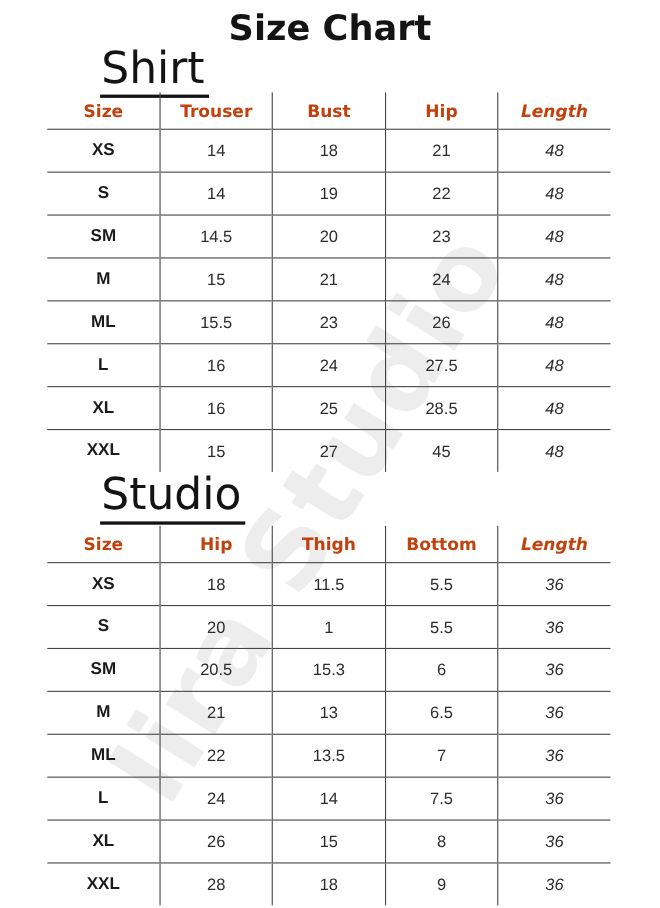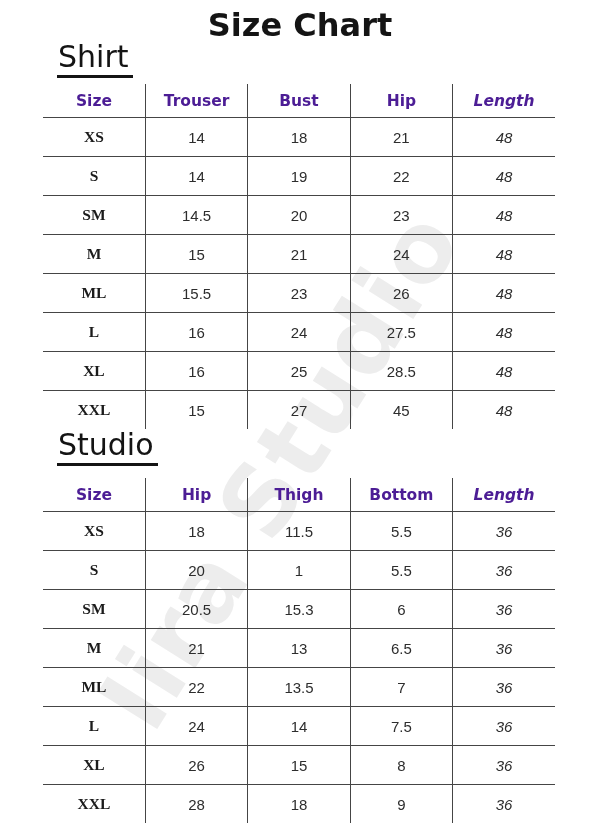--- a/index.html
+++ b/index.html
@@ -28,59 +28,60 @@
     position:absolute;
     left:0;top:6px;width:600px;
     text-align:center;
     font-size:32px;
     font-weight:700;
     color:#141414;
     letter-spacing:0px;
   }
   .section-heading{
     position:absolute;
-    font-size:30px;
+    font-size:40px;
     font-weight:400;
     color:#141414;
     border-bottom:3px solid #141414;
     padding:0 4px 2px 1px;
     line-height:1.1;
+    margin-left:34px;
   }
   #shirt-heading{left:57px;top:40px;}
   #trouser-heading{left:57px;top:428px;}
   table.size-table{
     position:absolute;
     left:43px;
     width:512px;
     border-collapse:collapse;
     table-layout:fixed;
   }
   #shirt-table{top:84px;}
   #trouser-table{top:478px;}
   .size-table th{
     height:33px;
     font-size:15.5px;
     font-weight:700;
-    color:#4c1d95;
+    color:#c2410c;
     text-align:center;
     vertical-align:middle;
     padding:0;
   }
   .size-table td{
     height:38px;
     font-size:15px;
     font-weight:400;
     font-family:"Liberation Sans",sans-serif;
     color:#2d2d2d;
     text-align:center;
     vertical-align:middle;
     padding:0;
   }
   .size-table td.size-col{
-    font-family:Liberation Serif, serif;
+    font-family:Liberation Sans, sans-serif;
     font-weight:700;
     font-size:15.5px;
     color:#1b1b1b;
   }
   .size-table th,.size-table td{border-right:1px solid #454545;}
   .size-table th:last-child,.size-table td:last-child{border-right:none;font-style:italic;}
   .size-table thead tr{border-bottom:1px solid #454545;}
   .size-table tbody tr{border-bottom:1px solid #454545;}
   .size-table tbody tr:last-child{border-bottom:none;}
 </style>

